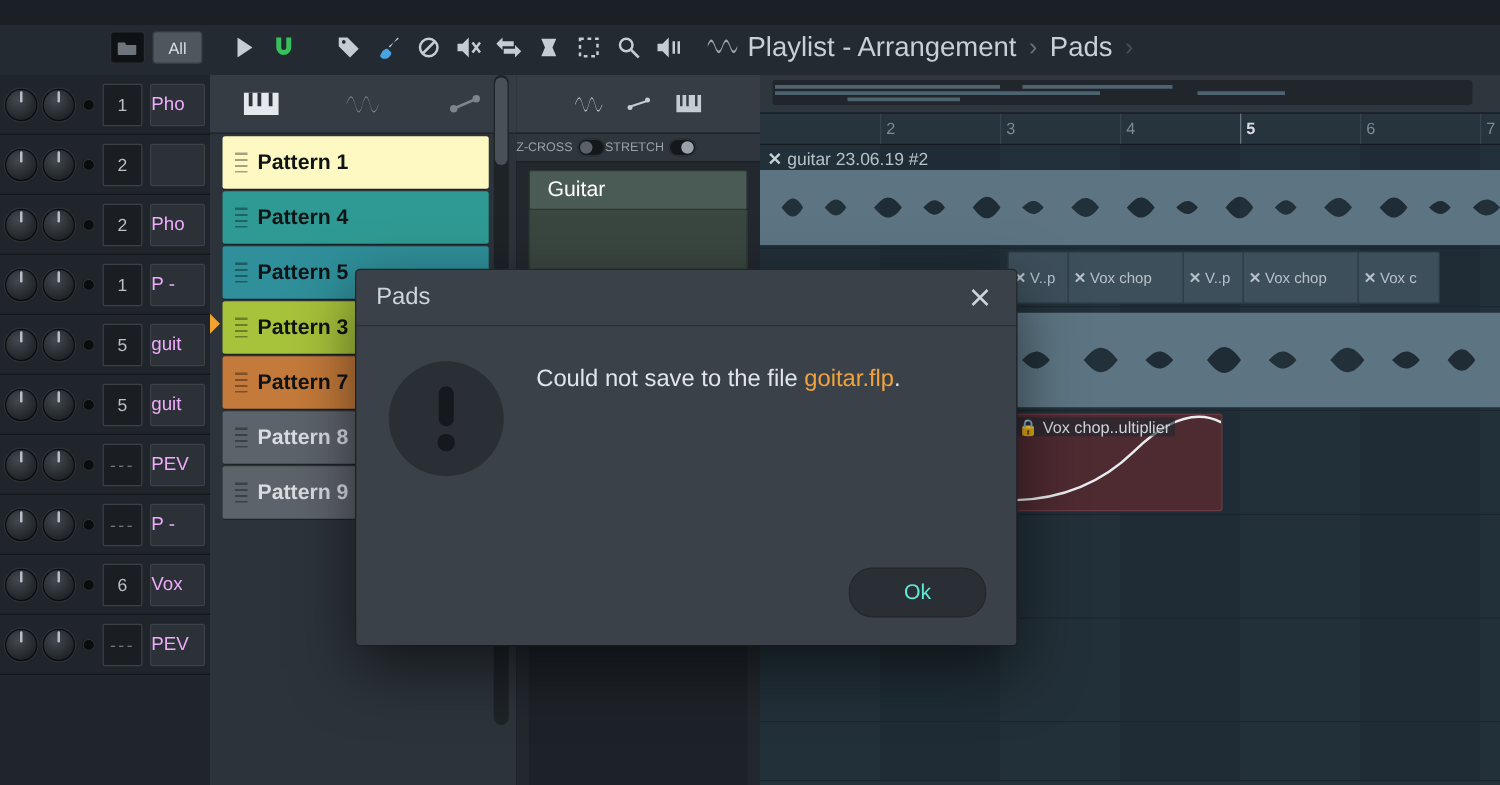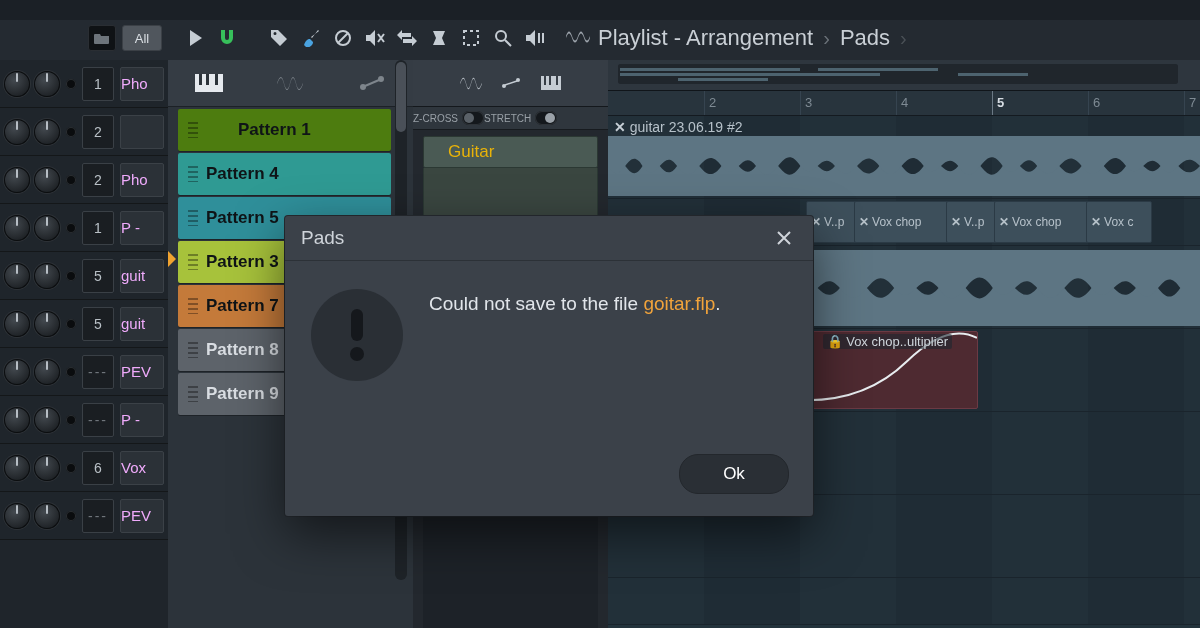--- a/index.html
+++ b/index.html
@@ -40,21 +40,21 @@
   .pat-scroll{position:absolute;right:6px;top:0;width:12px;height:520px;background:#1e2328;border-radius:6px}
   .pat-scroll .thumb{position:absolute;left:1px;top:2px;width:10px;height:70px;background:#4a5058;border-radius:5px}
 
   
   .mid-panel{position:absolute;left:413px;top:60px;width:195px;height:568px;background:#23282e}
   .mid-tabs{height:46px;background:#363d45;border-bottom:1px solid #14181c;display:flex;align-items:center;justify-content:center;gap:14px;color:#8d949b;font-size:11px}
   .toggle{display:inline-flex;align-items:center;gap:4px}
   .toggle .sw{width:22px;height:14px;border-radius:8px;background:#14181c;position:relative;box-shadow:inset 0 0 0 1px #2d3237}
   .toggle .sw::after{content:"";position:absolute;left:2px;top:2px;width:10px;height:10px;border-radius:50%;background:#5a6168}
   .toggle.on .sw::after{left:10px;background:#9aa1a8}
-  .mid-label{margin:6px 10px 0;height:30px;background:#4a5a54;border:1px solid #2b3833;border-radius:2px;color:#eab308;font-size:17px;display:flex;align-items:center;padding-left:24px}
+  .mid-label{margin:6px 10px 0;height:30px;background:#4a5a54;border:1px solid #2b3833;border-radius:2px;color:#ffffff;font-size:17px;display:flex;align-items:center;padding-left:14px}
   .mid-body{position:relative;margin:0 10px;height:110px;background:#3a4640;border:1px solid #2b3833;border-top:none}
   .mid-body .rec-dot{position:absolute;right:6px;bottom:6px;width:12px;height:12px;border-radius:50%;background:#0b0d0f;box-shadow:0 0 0 2px #2b3138}
   .mid-empty{margin:12px 10px 0;height:340px;background:#1d2228}
 
   
   .pl{position:absolute;left:608px;top:60px;width:592px;height:568px;background:#23333c}
   .pl-tabarea{height:30px;background:#2e363e;border-bottom:1px solid #10151a;position:relative}
   .pl-tabarea .mini{position:absolute;left:10px;top:4px;width:560px;height:20px;background:#252c33;border-radius:3px;overflow:hidden}
   .pl-ruler{height:24px;background:#28343d;border-bottom:1px solid #141a20;display:flex;align-items:center;color:#7e8a93;font-size:13px;position:relative}
   .pl-ruler .tick{position:absolute;top:0;height:24px;border-left:1px solid #364450;padding-left:4px;line-height:24px}
@@ -63,33 +63,33 @@
   .pl-track.short{height:46px}
   .clip-label{position:absolute;left:6px;top:3px;font-size:14px;color:#b6c1c9;display:flex;align-items:center;gap:4px}
   .clip-label .x{font-weight:bold;color:#c7d0d7}
   .wave{position:absolute;left:0;top:20px;right:0;bottom:2px}
   .wave svg{width:100%;height:100%;display:block}
   .chip{position:absolute;top:2px;height:42px;background:#3d4f5b;border:1px solid #2b3a45;border-radius:2px;display:flex;align-items:flex-start;padding:2px 6px;color:#b6c1c9;font-size:13px;white-space:nowrap;overflow:hidden}
   .chip .x{margin-right:3px;font-weight:bold}
   .chip.small{height:20px;align-items:center;padding:0 4px;font-size:12px}
   .auto-clip{position:absolute;top:2px;bottom:2px;background:#4e2a31;border:1px solid #6b3a44;border-radius:2px;overflow:hidden}
   .auto-clip svg{width:100%;height:100%}
-  .auto-clip .lbl{position:absolute;left:16px;top:2px;font-size:13px;color:#cfd6dc;background:rgba(30,40,48,.6);padding:0 4px;border-radius:2px}
+  .auto-clip .lbl{position:absolute;left:4px;top:2px;font-size:13px;color:#cfd6dc;background:rgba(30,40,48,.6);padding:0 4px;border-radius:2px}
   .auto-clip .lbl .lock{color:#e7ecf1;margin-right:3px}
 
   
   .dlg{position:absolute;left:285px;top:216px;width:528px;height:300px;background:#3b4149;border-radius:3px;box-shadow:0 18px 50px rgba(0,0,0,.55),0 0 0 1px #272c32}
   .dlg-title{height:44px;display:flex;align-items:center;justify-content:space-between;padding:0 16px;color:#cfd4da;font-size:19px;border-bottom:1px solid #2c3137}
   .dlg-x{width:26px;height:26px;display:flex;align-items:center;justify-content:center;color:#cfd4da;cursor:pointer;font-size:20px}
   .dlg-body{display:flex;align-items:flex-start;padding:24px 26px 0;gap:26px}
   .dlg-ic{width:92px;height:92px;border-radius:50%;background:#2a2f35;display:flex;align-items:center;justify-content:center;color:#15181c;flex:none;margin-top:4px}
   .dlg-msg{flex:1;color:#e1e5ea;font-size:19px;line-height:1.4;padding-top:6px}
   .dlg-msg .fn{color:#f1a33b}
   .dlg-foot{position:absolute;right:24px;bottom:22px}
-  .dlg-ok{min-width:108px;height:38px;background:#2a2f35;border:1px solid #23272c;border-radius:19px;color:#ffffff;font-size:17px;display:flex;align-items:center;justify-content:center;cursor:pointer}
+  .dlg-ok{min-width:108px;height:38px;background:#2a2f35;border:1px solid #23272c;border-radius:19px;color:#5eead4;font-size:17px;display:flex;align-items:center;justify-content:center;cursor:pointer}
 
   
   .topgap{position:absolute;left:0;top:0;width:1200px;height:20px;background:#1b2026}
 </style>
 </head>
 <body>
 
 <div class="app">
   <div class="topgap"></div>
 
@@ -266,21 +266,21 @@
         </div>
       <div class="pat-tab">
           <svg width="26" height="16" viewBox="0 0 26 16">
             <circle cx="4" cy="12" r="3" fill="currentColor"></circle>
             <circle cx="22" cy="4" r="3" fill="currentColor"></circle>
             <line x1="6" y1="11" x2="20" y2="5" stroke="currentColor" stroke-width="2"></line>
           </svg>
         </div>
     </div>
     <div class="pat-list" id="pat-list">
-        <div class="pat-item" style="background: #4d7c0f; gap: 32px;">
+        <div class="pat-item" style="background: #fef9c3;">
           <span class="grip"></span>
           <span>Pattern 1</span>
         </div>
         <div class="pat-item" style="background: rgb(47, 154, 147);">
           <span class="grip"></span>
           <span>Pattern 4</span>
         </div>
         <div class="pat-item" style="background: rgb(47, 143, 154);">
           <span class="grip"></span>
           <span>Pattern 5</span>

